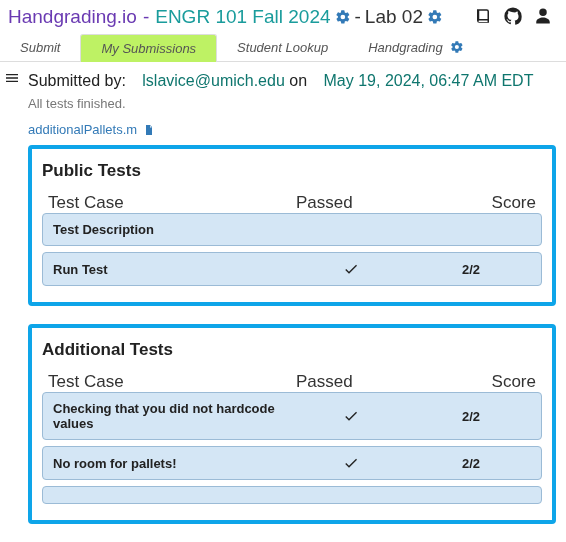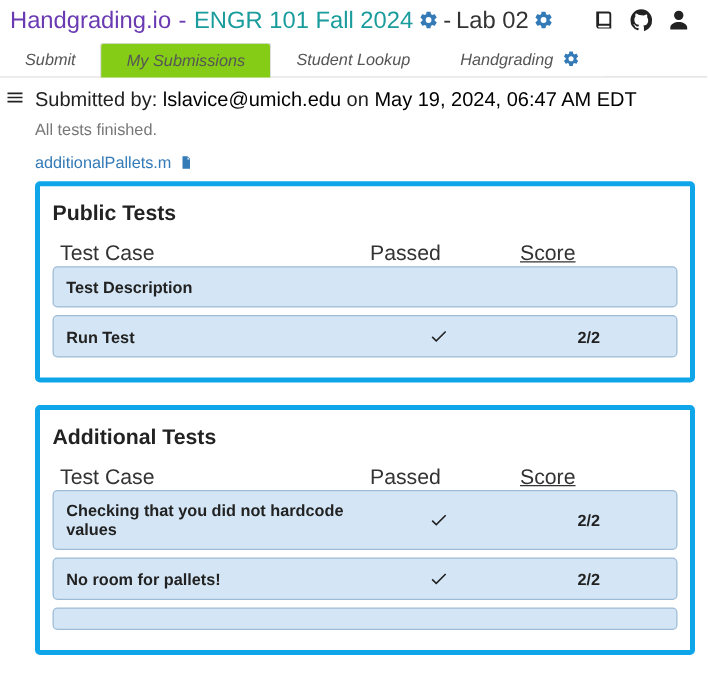--- a/index.html
+++ b/index.html
@@ -40,21 +40,21 @@
   }
   .tab {
     padding: 6px 20px;
     font-size: 13px;
     color:#555;
     cursor:pointer;
     background:#fff;
     font-style:italic;
   }
   .tab.active {
-    background:#84cc16;
+    background:#bef264;
     border-top:1px solid #ddd;
     border-left:1px solid #ddd;
     border-right:1px solid #ddd;
     border-radius:3px 3px 0 0;
     margin-bottom:-1px;
     color:#555;
   }
   .tab .gear-small{ width:14px;height:14px;fill:#337ab7;vertical-align:-2px;margin-left:4px;}
   .content-wrap {
     display:flex;
@@ -66,21 +66,21 @@
   .hamburger-col svg{width:16px;height:16px;fill:#222;}
   .main {
     flex:1;
     padding:8px 10px 10px 4px;
   }
   .meta-line {
     font-size:16px;
     color:#222;
     margin:2px 0 6px 0;
   }
-  .meta-line .link{ color:#000000; }
+  .meta-line .link{ color:#0f766e;margin-left:12px; }
   .score-line { font-size:16px; margin-bottom:4px;}
   .score-line .sval{ font-weight:700;}
   .tests-done { color:#777; font-size:13px; margin-bottom:10px;}
   .file-link { color:#337ab7; font-size:13px; display:inline-flex; align-items:center; gap:6px; margin-bottom:8px;}
   .file-link svg{ width:12px;height:14px; fill:#337ab7;}
   .feedback-row { font-size:13px; display:flex; align-items:center; gap:6px; margin-bottom:14px;}
   .feedback-select {
     appearance:none;
     -webkit-appearance:none;
     background:#f5f5f5;
@@ -125,21 +125,21 @@
     color:#222;
   }
   .thead{
     display:grid;
     grid-template-columns: 1fr 120px 120px;
     font-size:17px;
     color:#333;
     padding:4px 6px 0 6px;
   }
   .thead .c2{text-align:left;}
-  .thead .c3{text-align:left;text-decoration:underline;}
+  .thead .c3{text-align:right;}
   .test-row{
     display:grid;
     grid-template-columns: 1fr 120px 120px;
     align-items:center;
     padding:8px 10px;
     border:1px solid #9bbbd6;
     border-radius:4px;
     background:#d4e6f5;
     margin-bottom:6px;
     font-size:13px;

